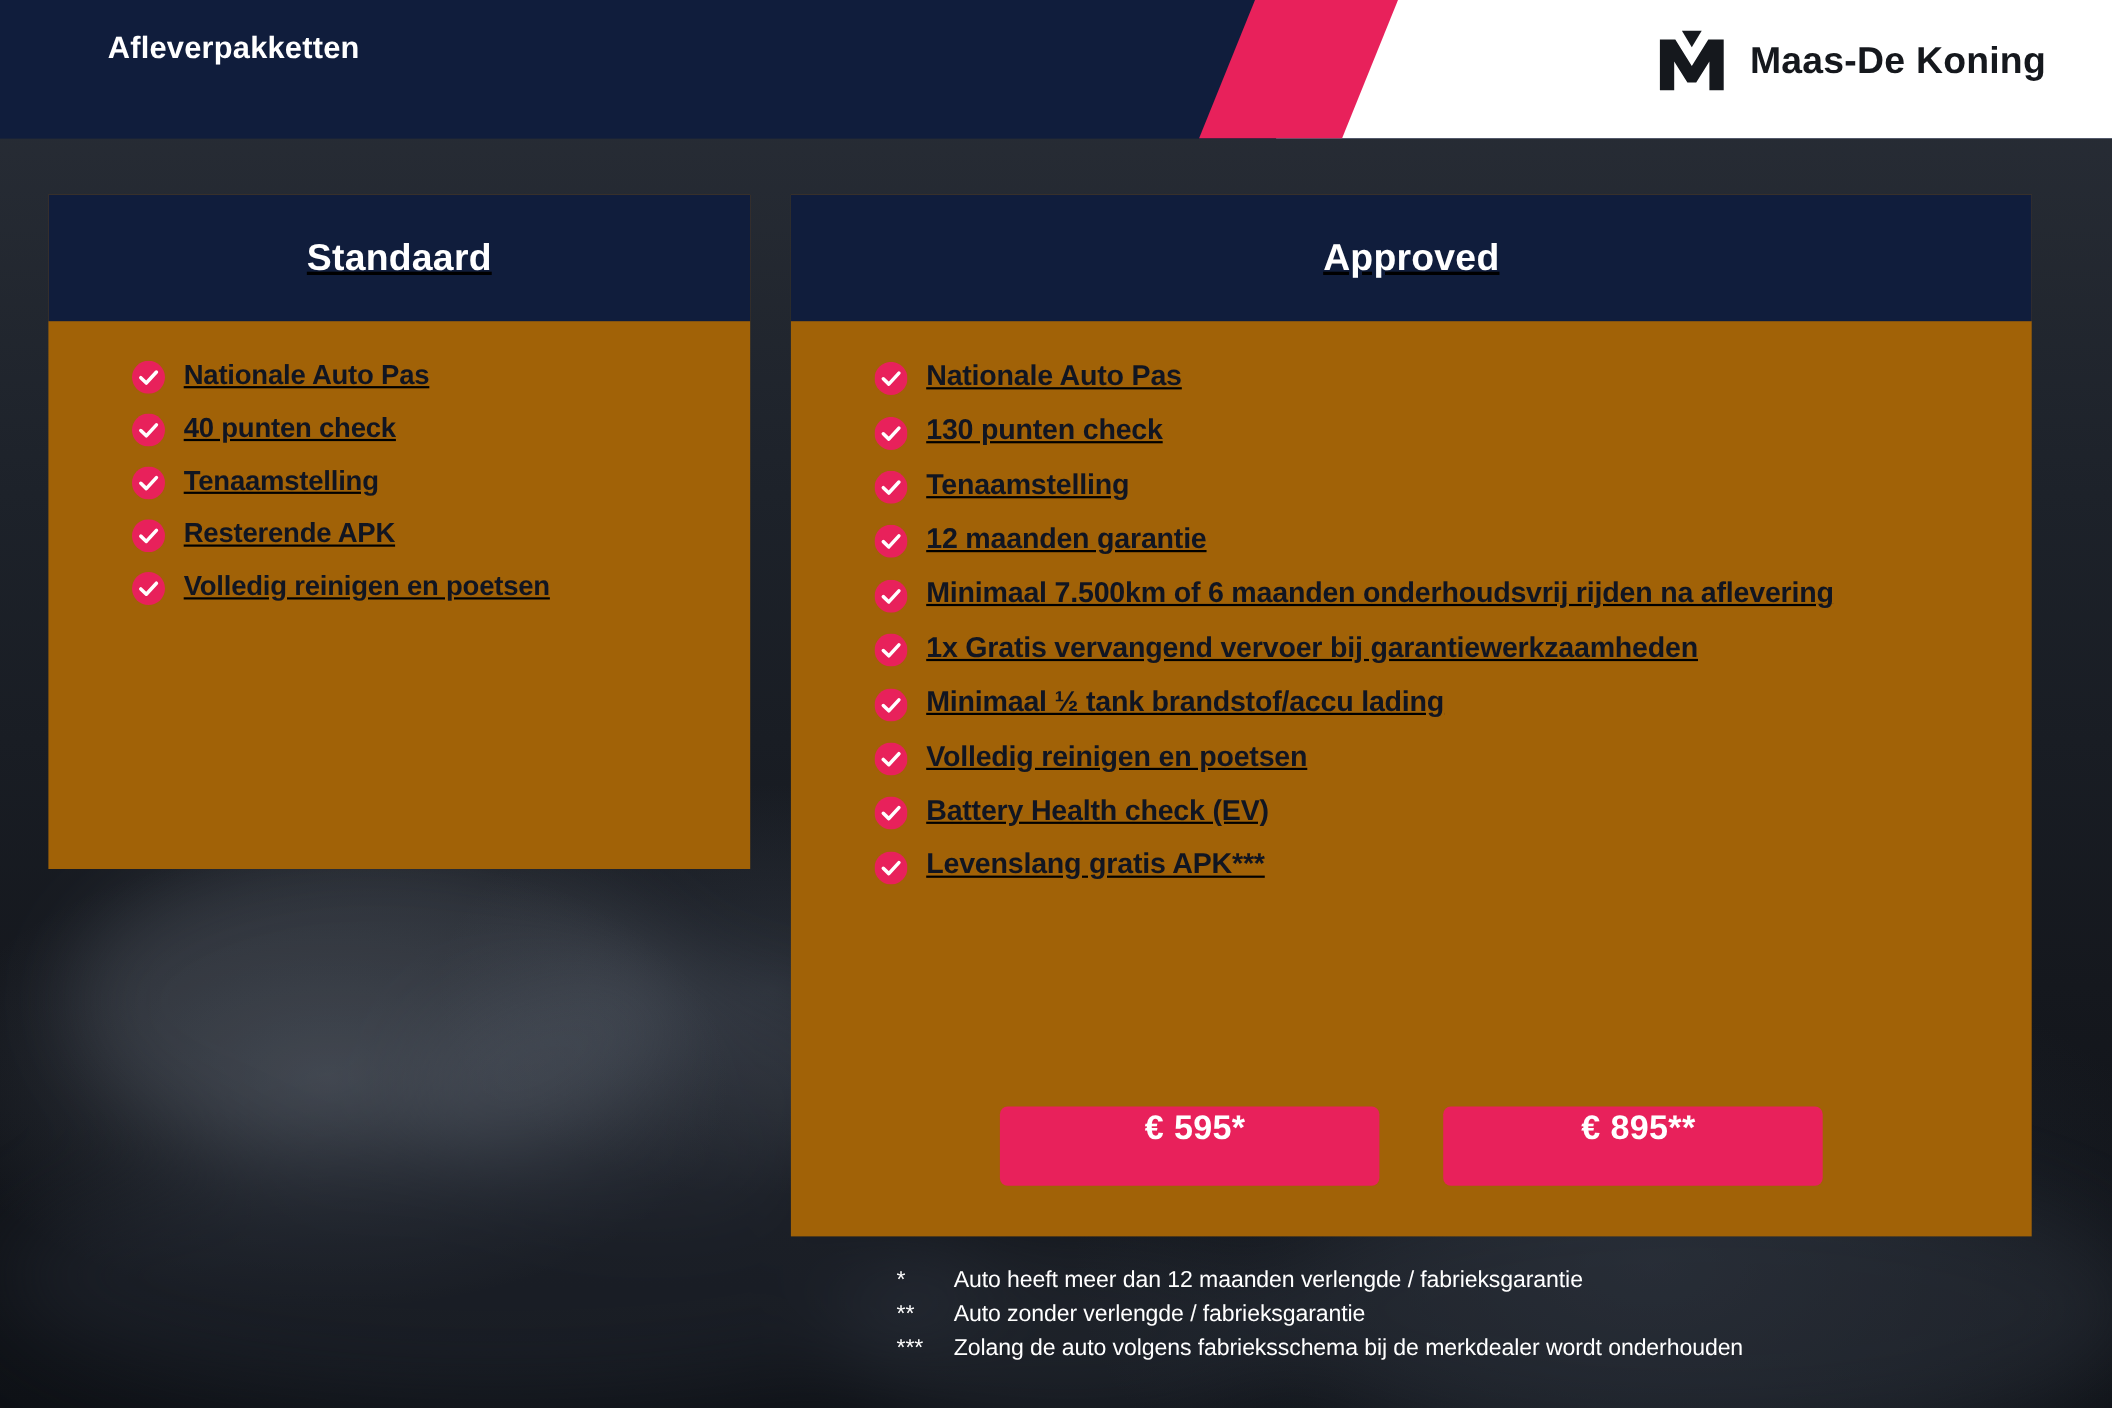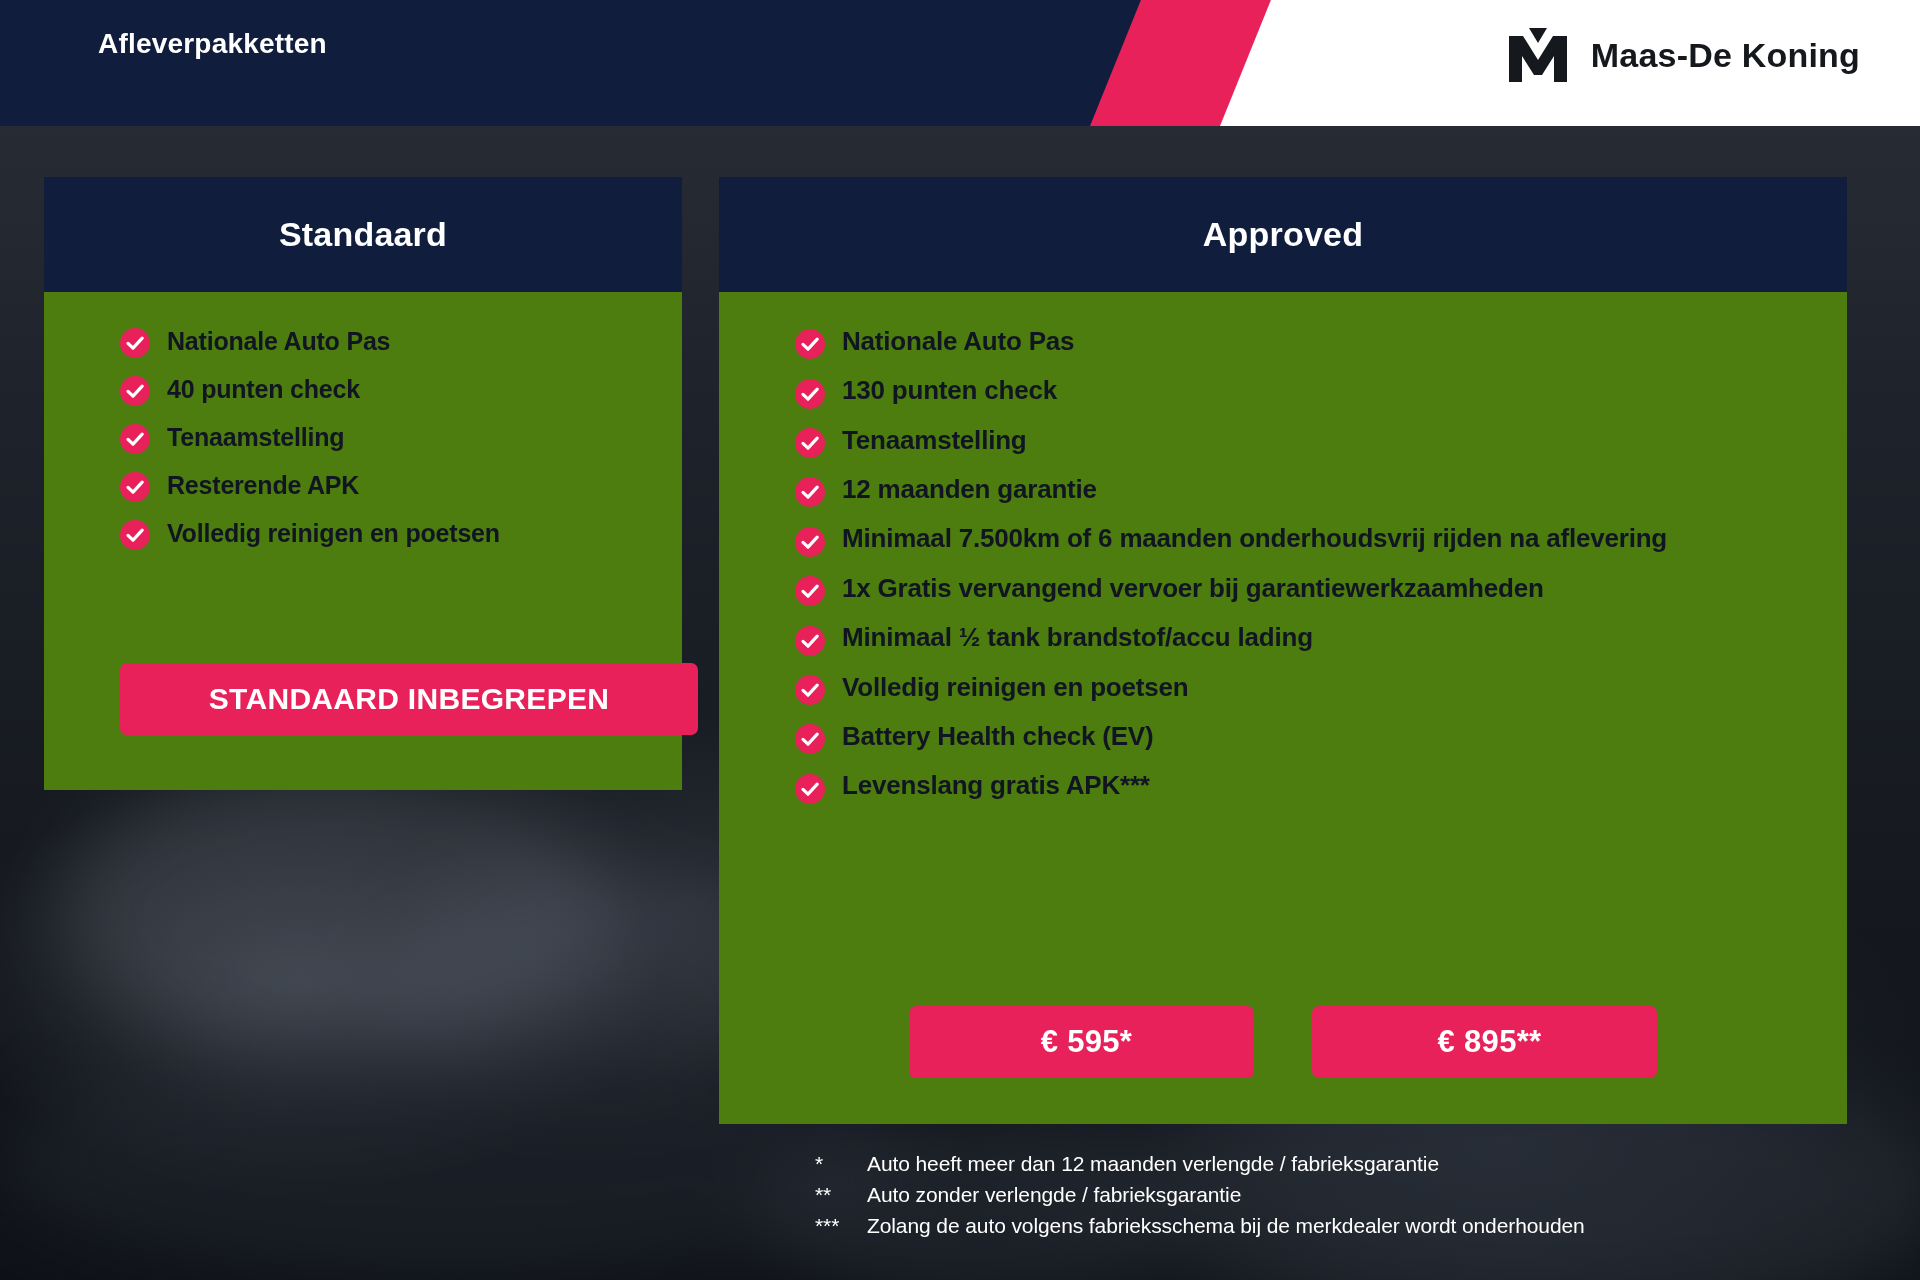--- a/index.html
+++ b/index.html
@@ -99,21 +99,22 @@
     font-size: 34px;
     font-weight: bold;
     color: #15181d;
     letter-spacing: 0.2px;
     white-space: nowrap;
   }
 
   
   .card {
     position: absolute;
-    background: #4d7c0f;
+    background: #a16207;
+    text-decoration: underline;
   }
   .card-head {
     background: #101d3c;
     height: 115px;
     display: flex;
     align-items: center;
     justify-content: center;
   }
   .card-head-title {
     color: #ffffff;
@@ -190,21 +191,20 @@
     display: flex;
     justify-content: center;
     gap: 58px;
   }
   .price-btn {
     width: 345px;
     height: 72px;
     background: #e8215b;
     border-radius: 7px;
     display: flex;
-    align-items: center;
     justify-content: center;
     border: none;
     cursor: pointer;
     padding-left: 16px;
   }
   .price-btn-label {
     color: #ffffff;
     font-size: 31px;
     font-weight: bold;
     letter-spacing: 0.3px;
@@ -304,23 +304,20 @@
       <div class="feature">
         <span class="check">
           <svg width="30" height="30" viewBox="0 0 30 30" xmlns="http://www.w3.org/2000/svg">
               <circle cx="15" cy="15" r="15" fill="#e8215b"></circle>
               <path d="M8 15.4 L13 20.2 L22.2 10.2" fill="none" stroke="#ffffff" stroke-width="3.2" stroke-linecap="round" stroke-linejoin="round"></path>
             </svg>
         </span>
         <span class="feature-text">Volledig reinigen en poetsen</span>
       </div>
     </div>
-    <div class="std-badge">
-      <span class="std-badge-label">STANDAARD INBEGREPEN</span>
-    </div>
   </div>
 
   <div class="card" id="card-approved">
     <div class="card-head">
       <span class="card-head-title">Approved</span>
     </div>
     <div class="card-body">
       <div class="feature">
         <span class="check">
           <svg width="30" height="30" viewBox="0 0 30 30" xmlns="http://www.w3.org/2000/svg">

